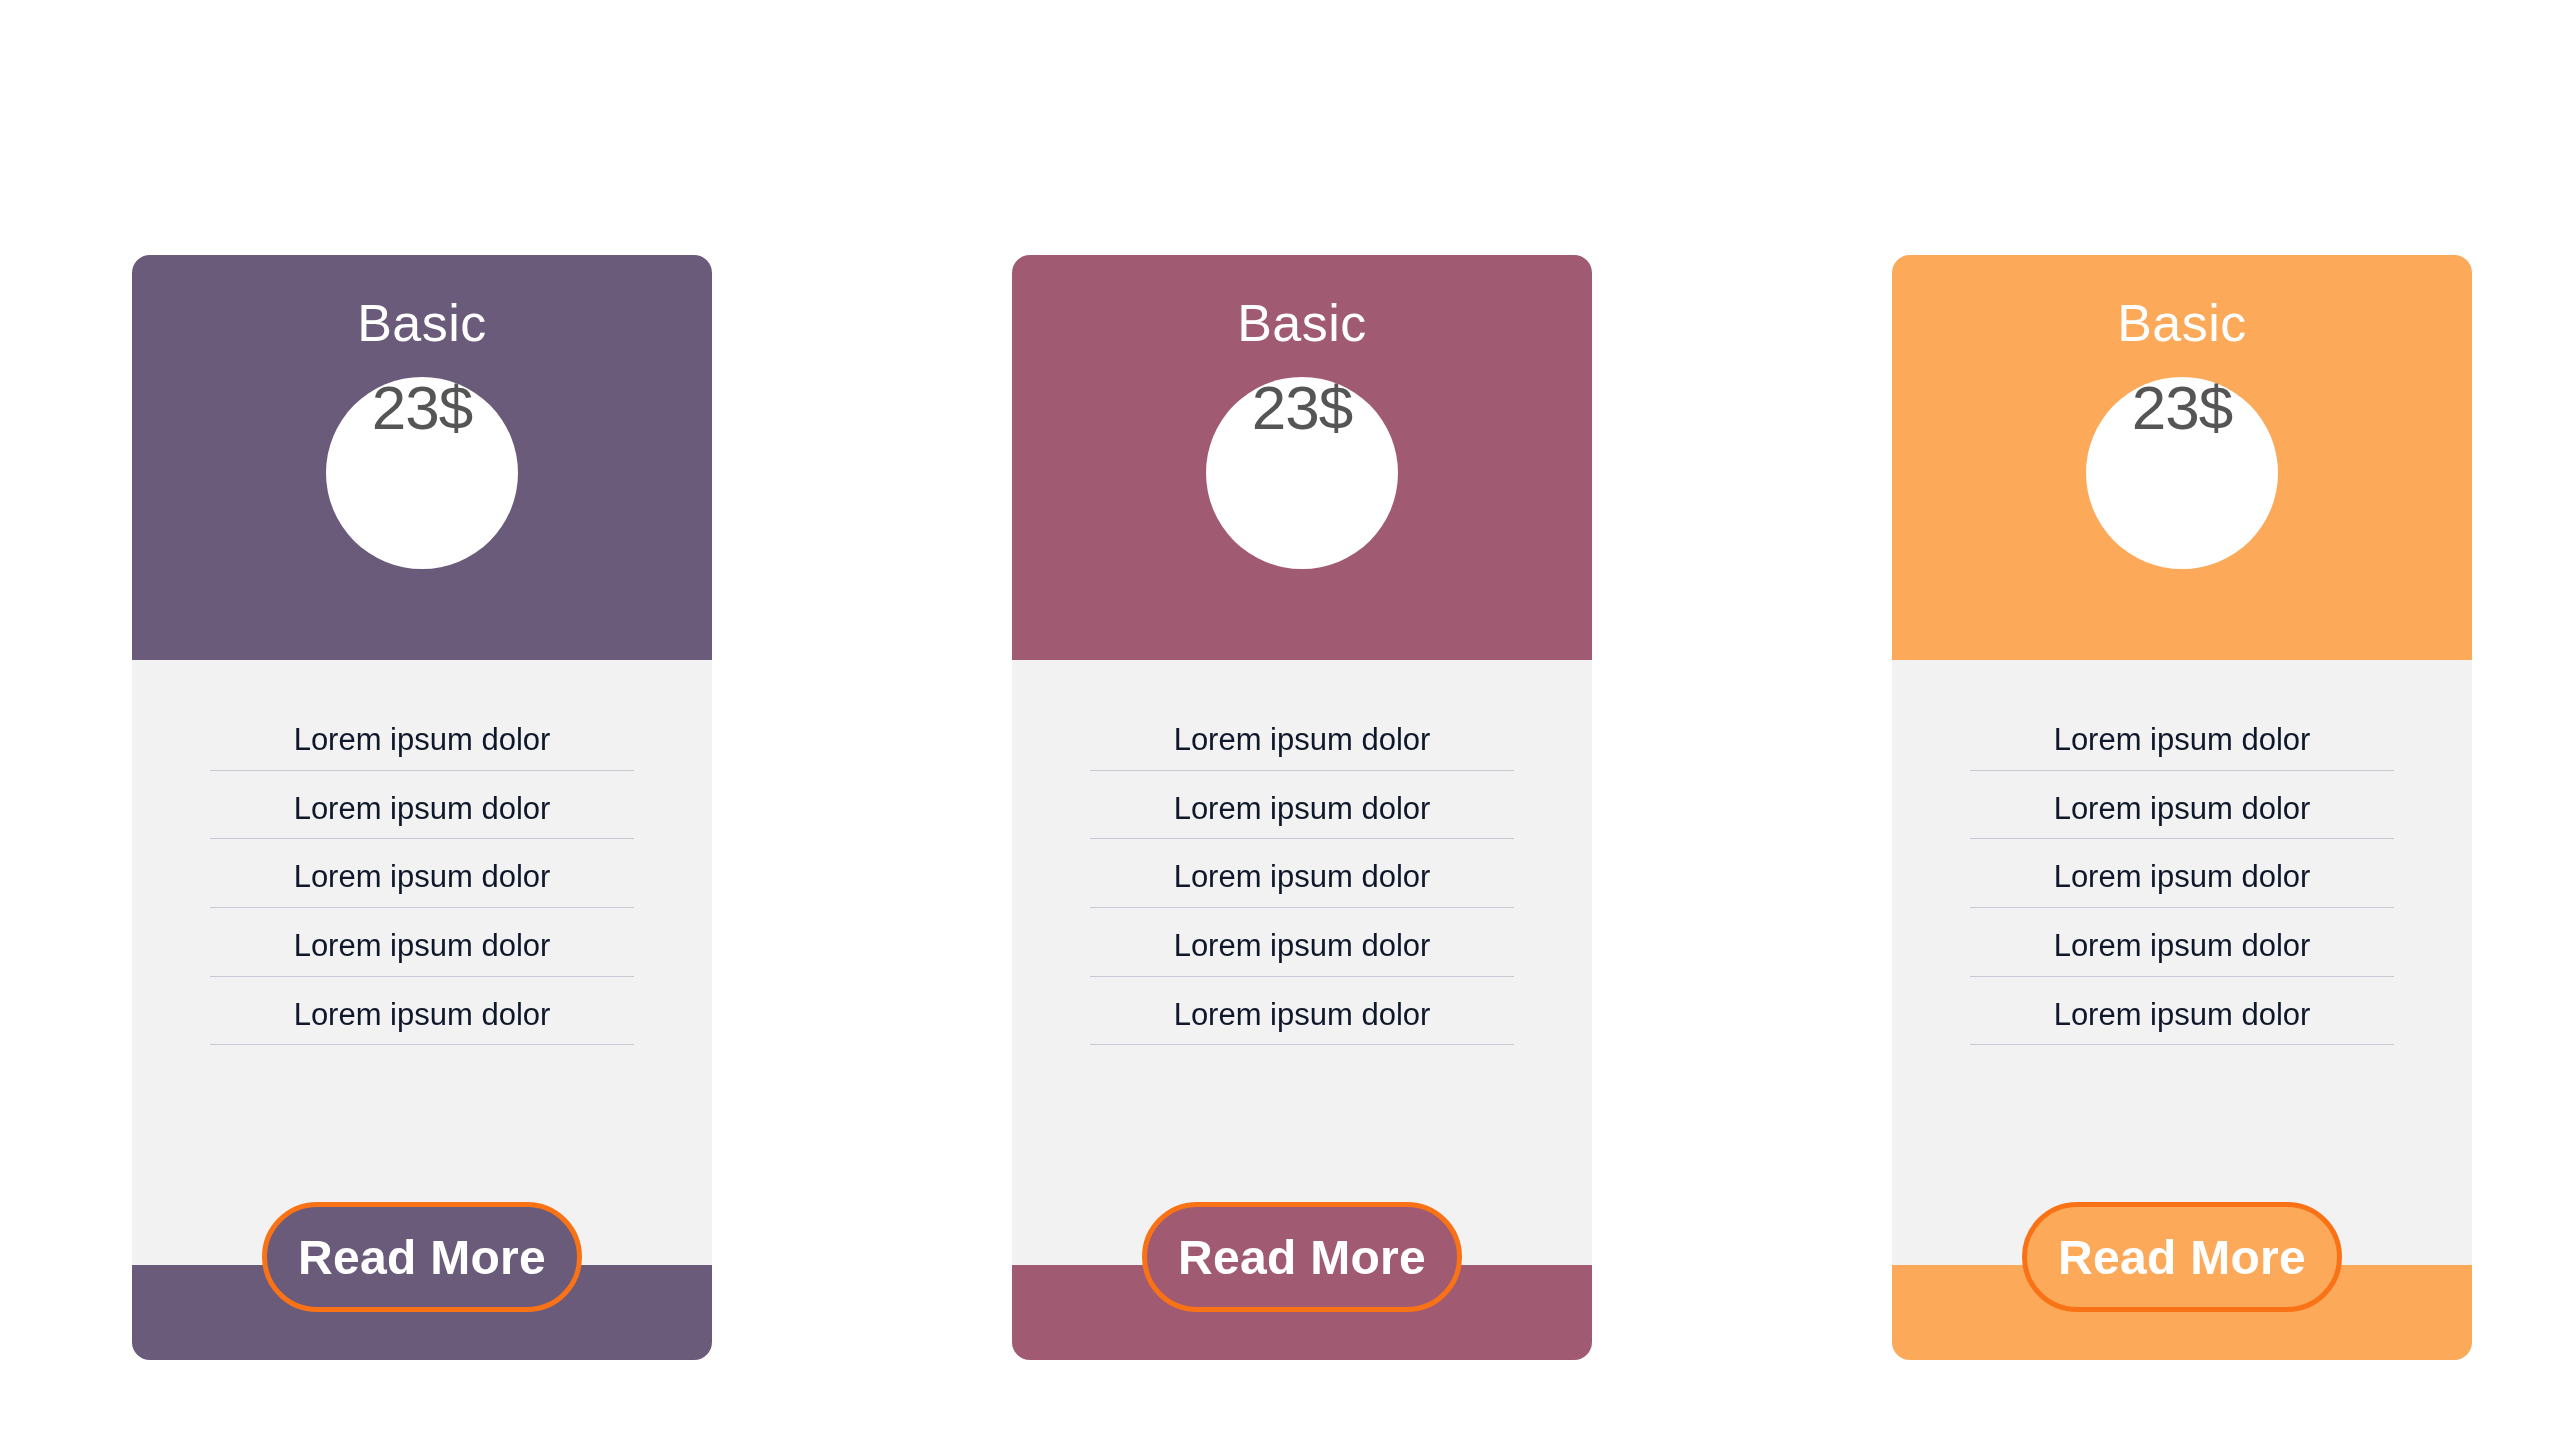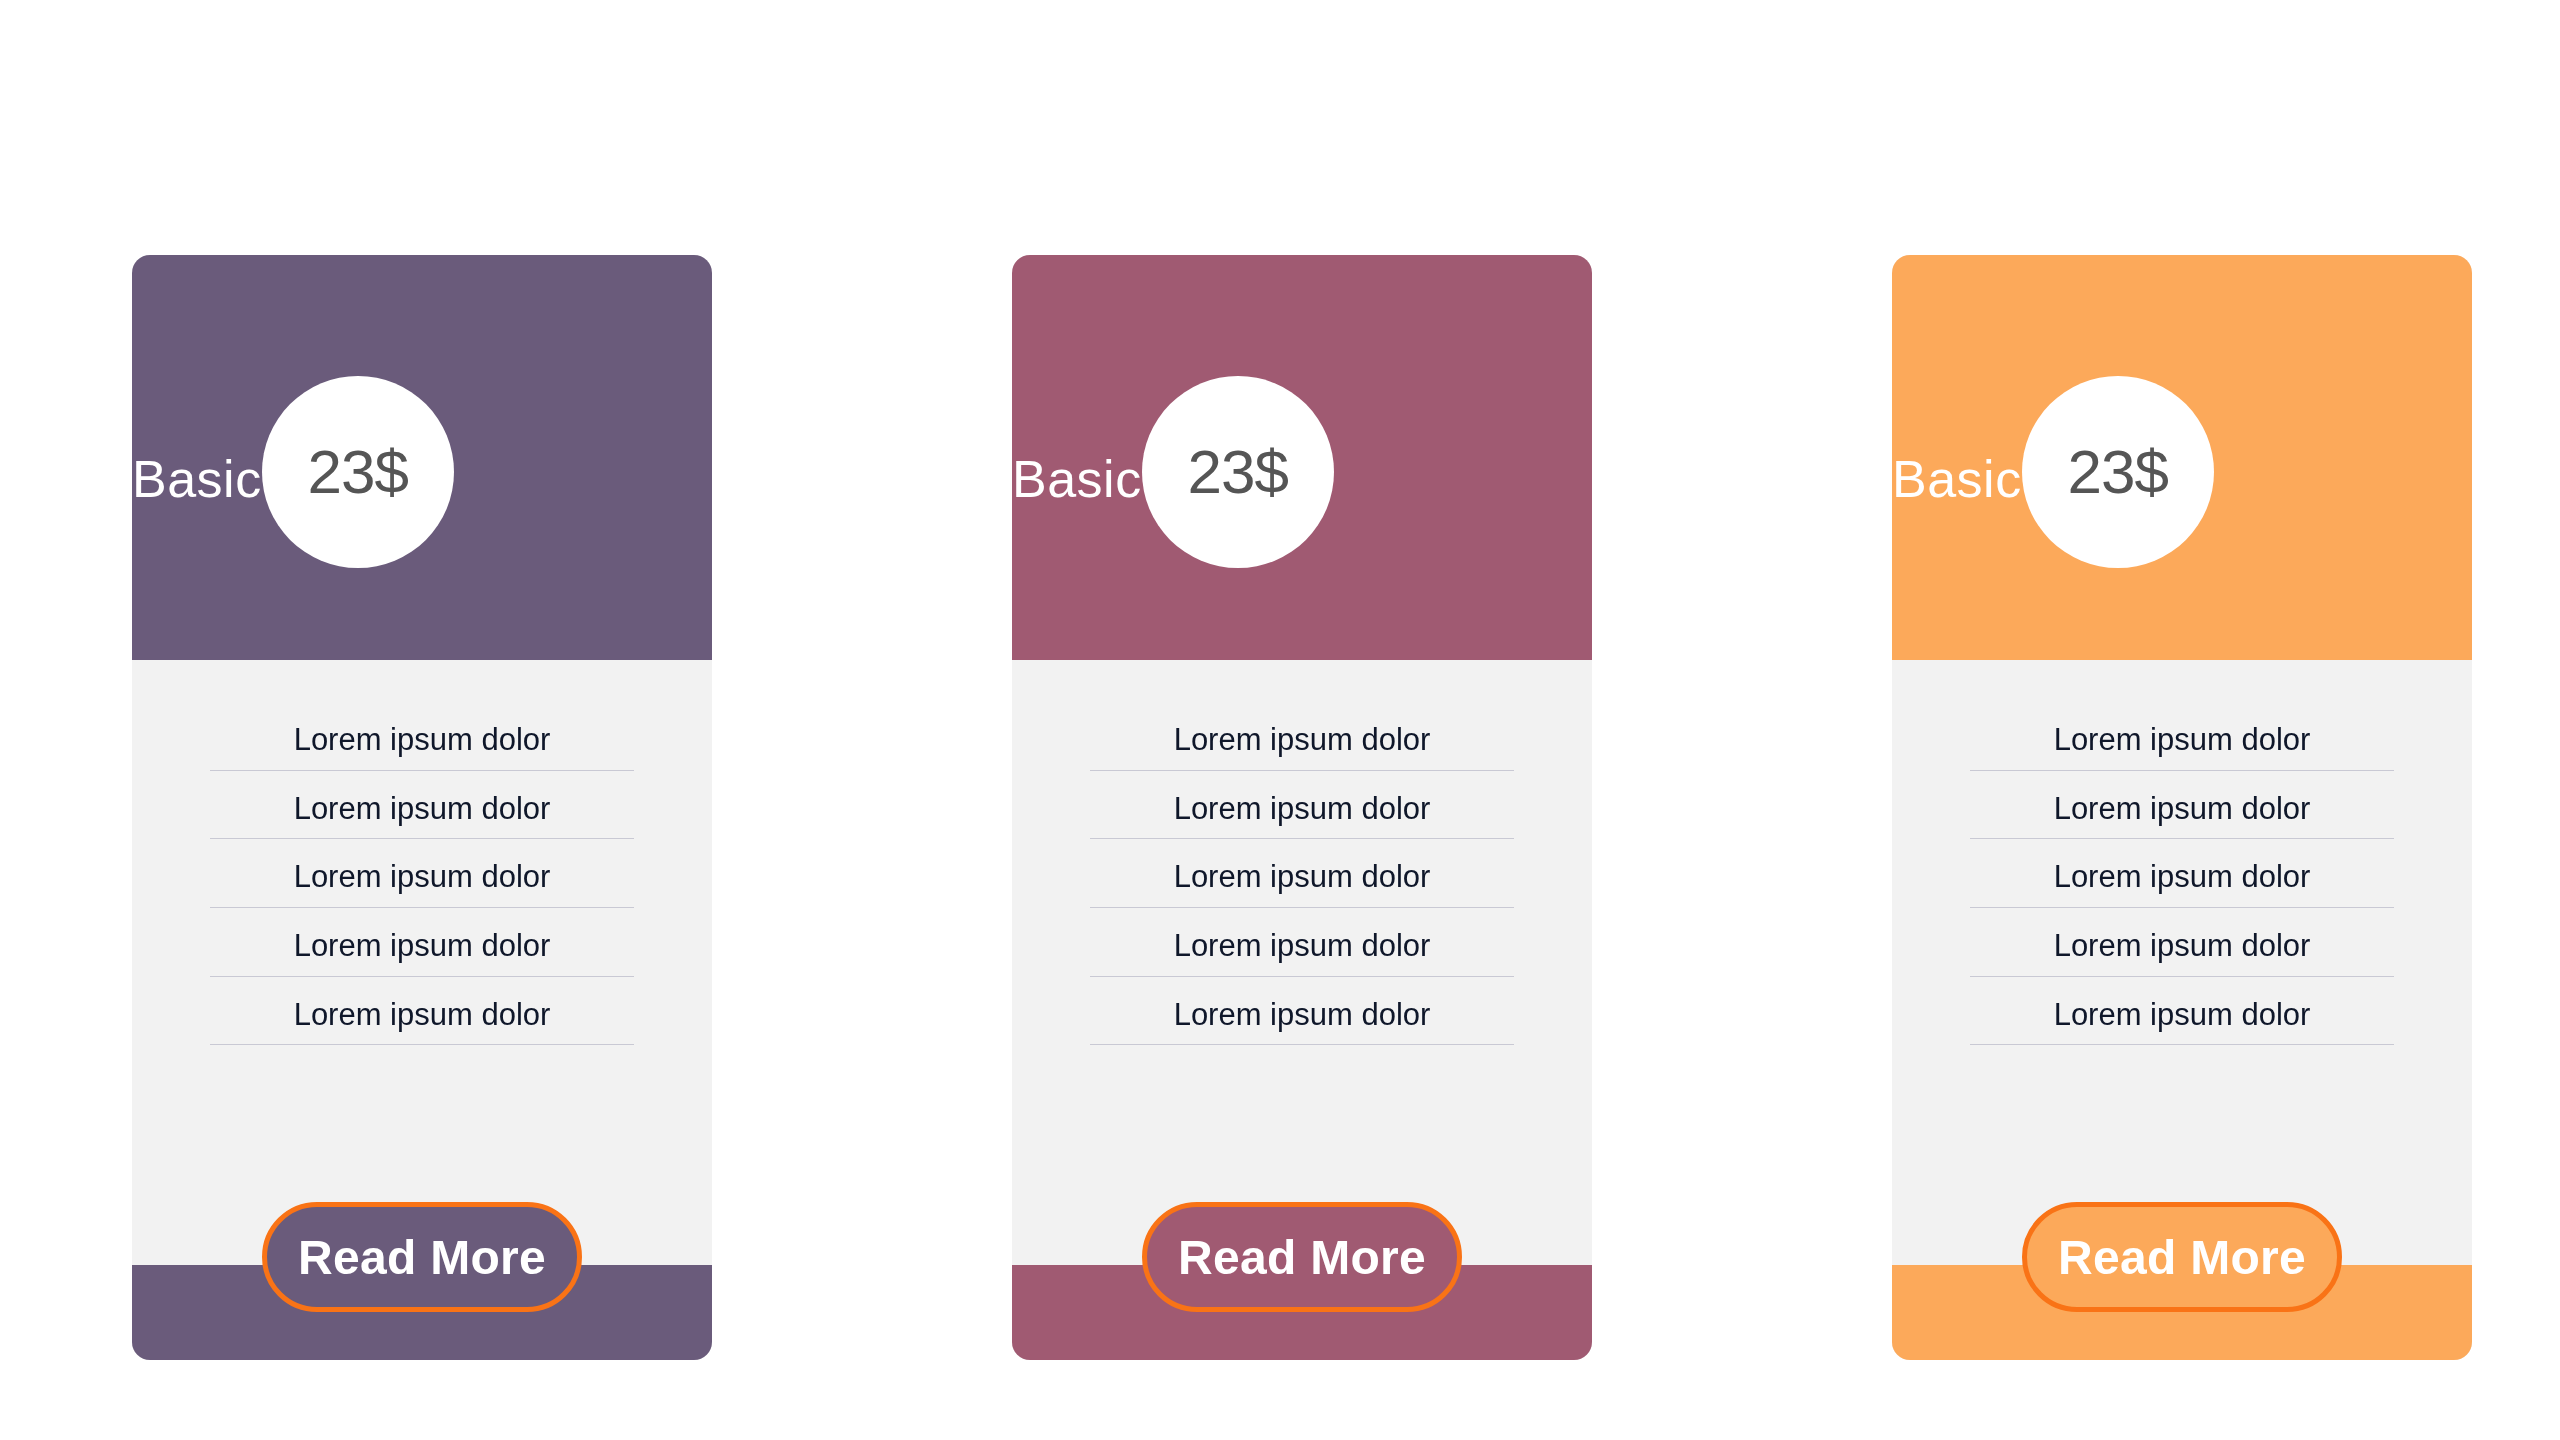--- a/index.html
+++ b/index.html
@@ -39,38 +39,37 @@
     background:#F2F2F2;
     display:flex;
     flex-direction:column;
   }
 
   .card-header {
     position:relative;
     height:405px;
     flex:0 0 405px;
     display:flex;
-    flex-direction:row;
+    flex-direction:column;
     align-items:center;
   }
   .plan-name {
     margin-top:42px;
     font-size:52px;
     font-weight:300;
     color:#ffffff;
     letter-spacing:0.5px;
     line-height:1;
   }
   .price-circle {
     margin-top:28px;
     width:192px; height:192px;
     border-radius:50%;
     background:#ffffff;
     display:flex;
-    align-items:center;
     justify-content:center;
   }
   .price-text {
     font-size:62px;
     font-weight:400;
     color:#555555;
     line-height:1;
     letter-spacing:-1px;
   }
 

